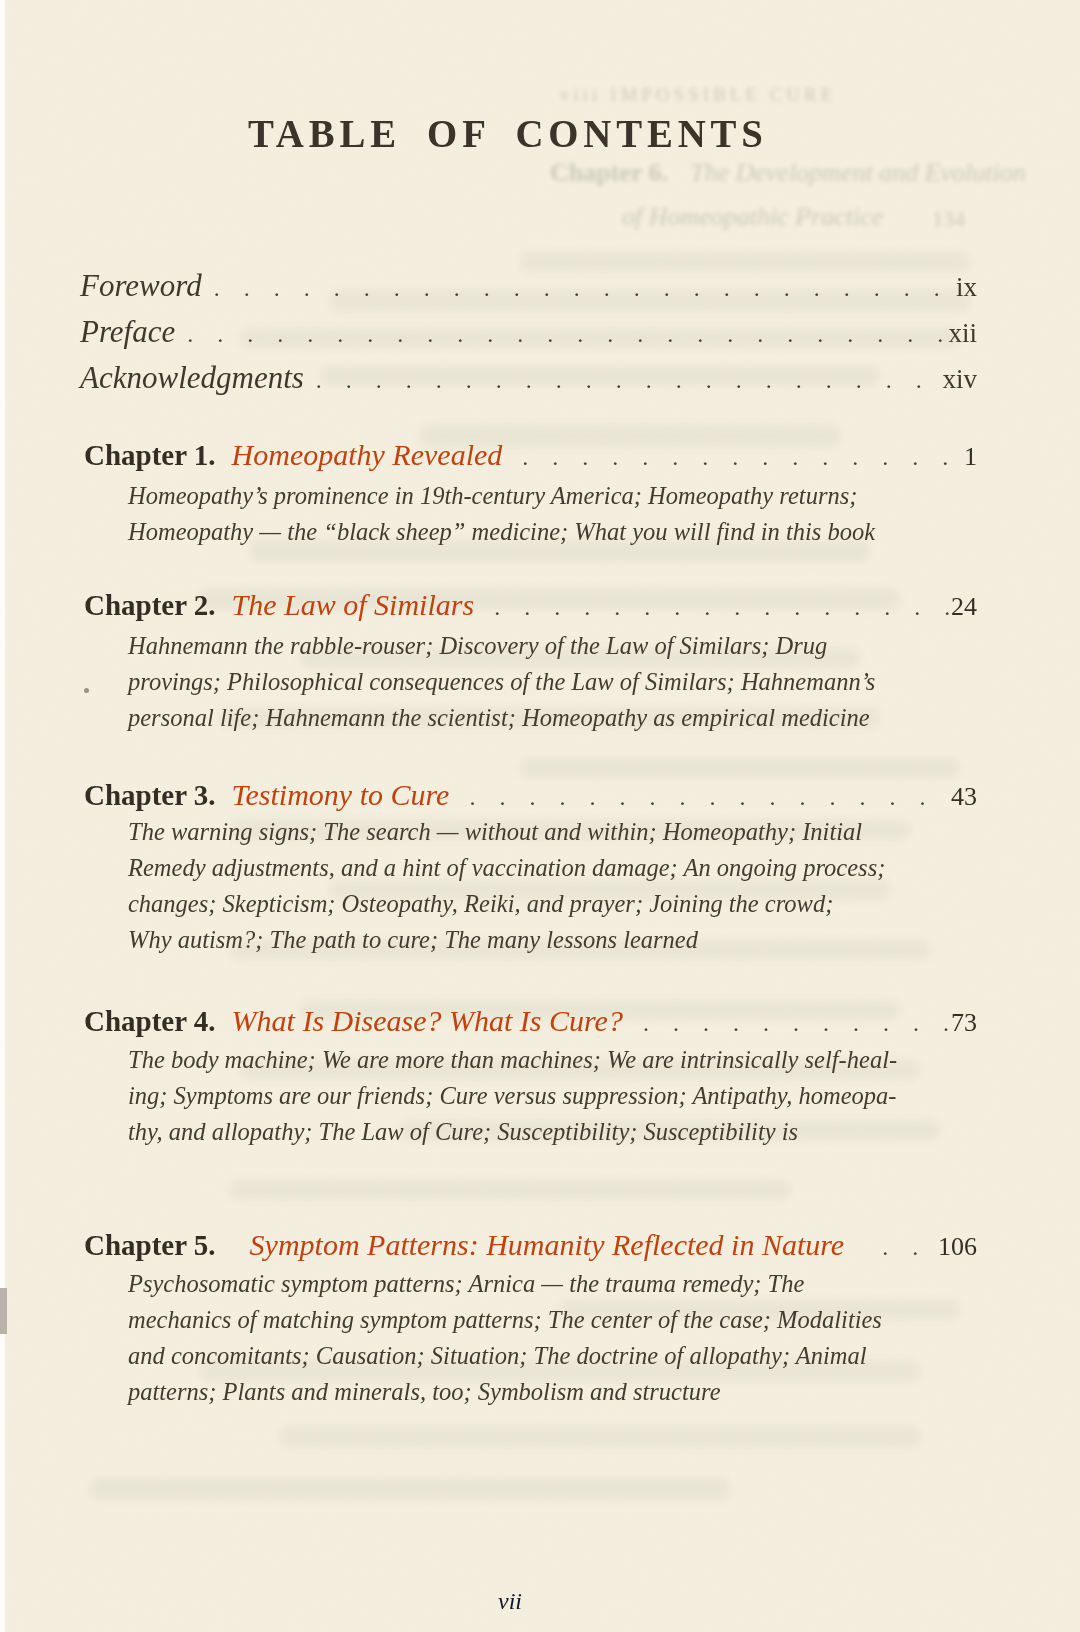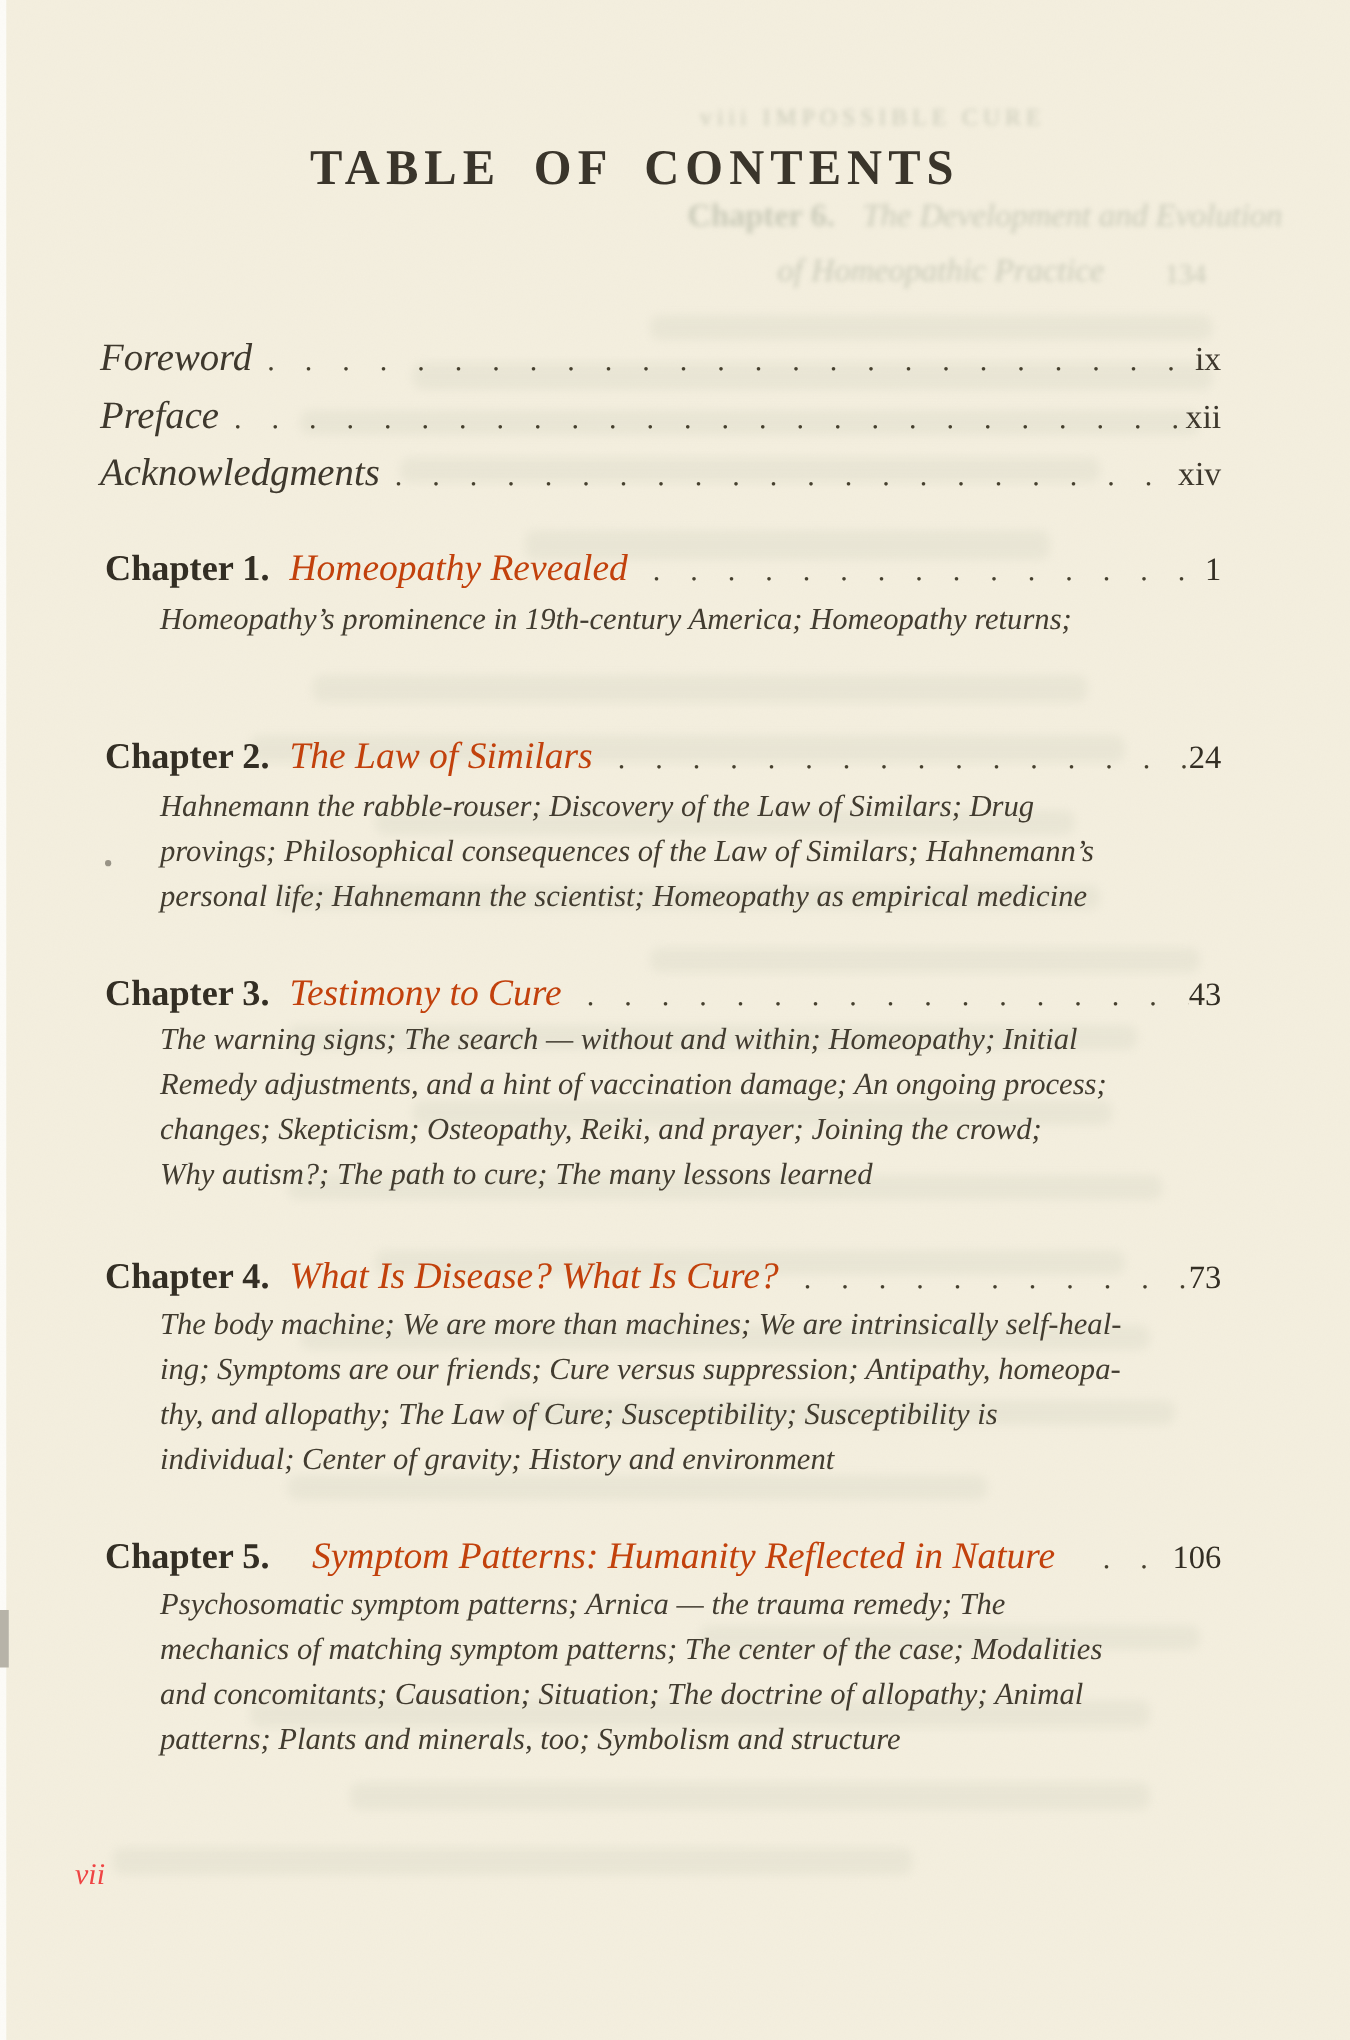--- a/index.html
+++ b/index.html
@@ -77,24 +77,25 @@
   .ch-head .pageno { font-size:26px; }
   .ch-sum {
     position:absolute; left:128px; width:800px;
     font-style:italic;
     font-size:24.5px;
     line-height:36px;
     color:#423c30;
   }
   .ch-sum div { white-space:nowrap; }
   .folio {
-    position:absolute; left:60px; top:1487px; width:900px;
+    position:absolute; left:60px; top:1588px; width:900px;
+    text-align:center;
     font-style:italic;
     font-size:24px;
-    color:#ef4444;
+    color:#0f172a;
   }
   .edge-mark {
     position:absolute; left:0; top:1288px;
     width:7px; height:46px;
     background:#b7b3a8;
   }
   .speck {
     position:absolute; left:84px; top:688px;
     width:5px; height:5px; border-radius:50%;
     background:rgba(62,56,45,.5);
@@ -162,20 +163,21 @@
 </div>
 
 <div class="ch-head" style="top:438px;">
   <span class="ch-num">Chapter 1.</span>
   <span class="ch-title">Homeopathy Revealed</span>
   <span class="leader">. . . . . . . . . . . . . . . . . . . . . . . . . . . . . . . . . . . . . . . . . . . . . . . . . . . . . . . . . . . . </span>
   <span class="pageno">1</span>
 </div>
 <div class="ch-sum" style="top:478px;">
   <div>Homeopathy’s prominence in 19th-century America; Homeopathy returns;</div>
+  <div>Homeopathy — the “black sheep” medicine; What you will find in this book</div>
 </div>
 
 <div class="ch-head" style="top:588px;">
   <span class="ch-num">Chapter 2.</span>
   <span class="ch-title">The Law of Similars</span>
   <span class="leader">. . . . . . . . . . . . . . . . . . . . . . . . . . . . . . . . . . . . . . . . . . . . . . . . . . . . . . . . . . . . </span>
   <span class="pageno">24</span>
 </div>
 <div class="ch-sum" style="top:628px;">
   <div>Hahnemann the rabble-rouser; Discovery of the Law of Similars; Drug</div>
@@ -199,21 +201,20 @@
 <div class="ch-head" style="top:1004px;">
   <span class="ch-num">Chapter 4.</span>
   <span class="ch-title">What Is Disease? What Is Cure?</span>
   <span class="leader">. . . . . . . . . . . . . . . . . . . . . . . . . . . . . . . . . . . . . . . . . . . . . . . . . . . . . . . . . . . . </span>
   <span class="pageno">73</span>
 </div>
 <div class="ch-sum" style="top:1042px;">
   <div>The body machine; We are more than machines; We are intrinsically self-heal-</div>
   <div>ing; Symptoms are our friends; Cure versus suppression; Antipathy, homeopa-</div>
   <div>thy, and allopathy; The Law of Cure; Susceptibility; Susceptibility is</div>
-  <div>individual; Center of gravity; History and environment</div>
 </div>
 
 <div class="ch-head" style="top:1228px;gap:18px;">
   <span class="ch-num">Chapter 5.</span>
   <span class="ch-title">Symptom Patterns: Humanity Reflected in Nature</span>
   <span class="leader">. . . . . . . . . . . . . . . . . . . . . . . . . . . . . . . . . . . . . . . . . . . . . . . . . . . . . . . . . . . . </span>
   <span class="pageno">106</span>
 </div>
 <div class="ch-sum" style="top:1266px;">
   <div>Psychosomatic symptom patterns; Arnica — the trauma remedy; The</div>

